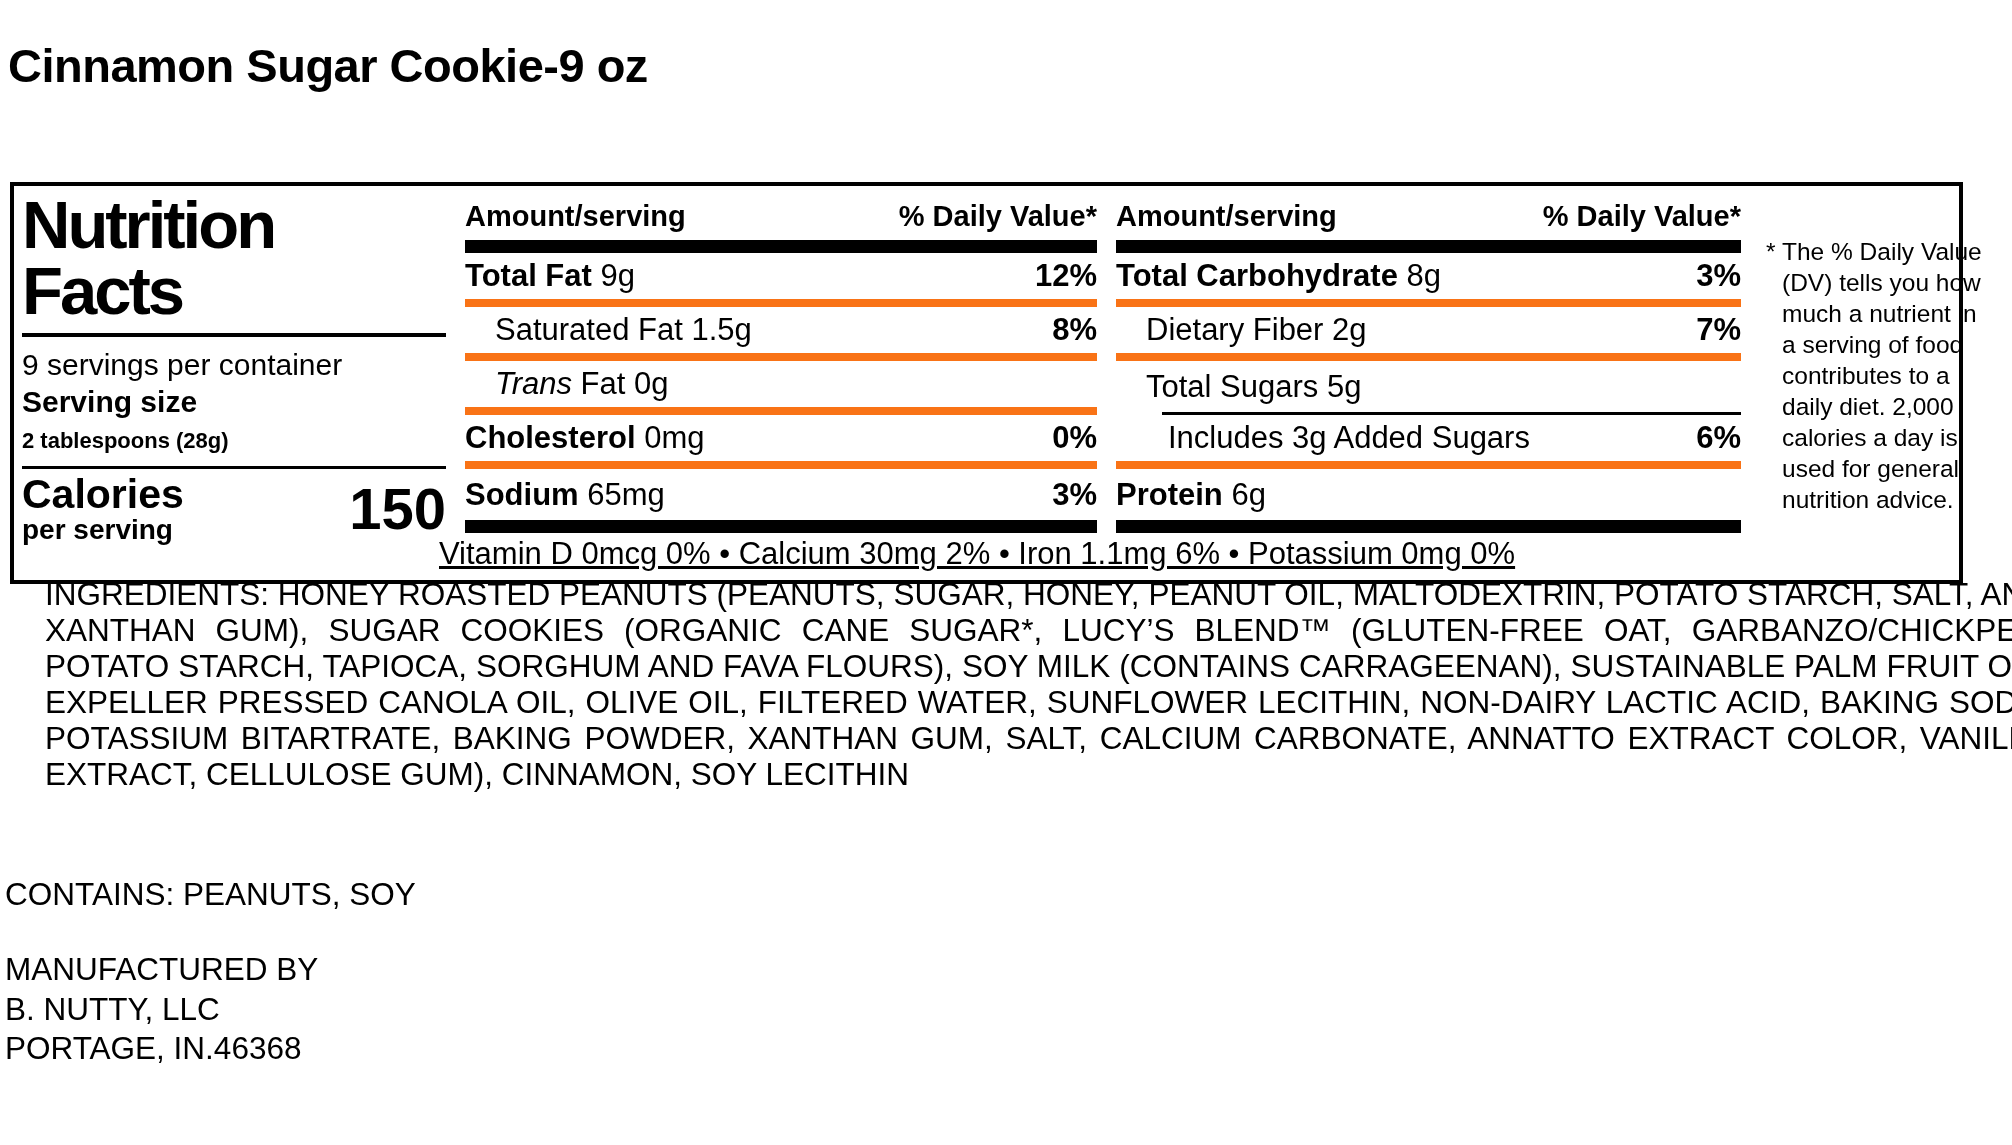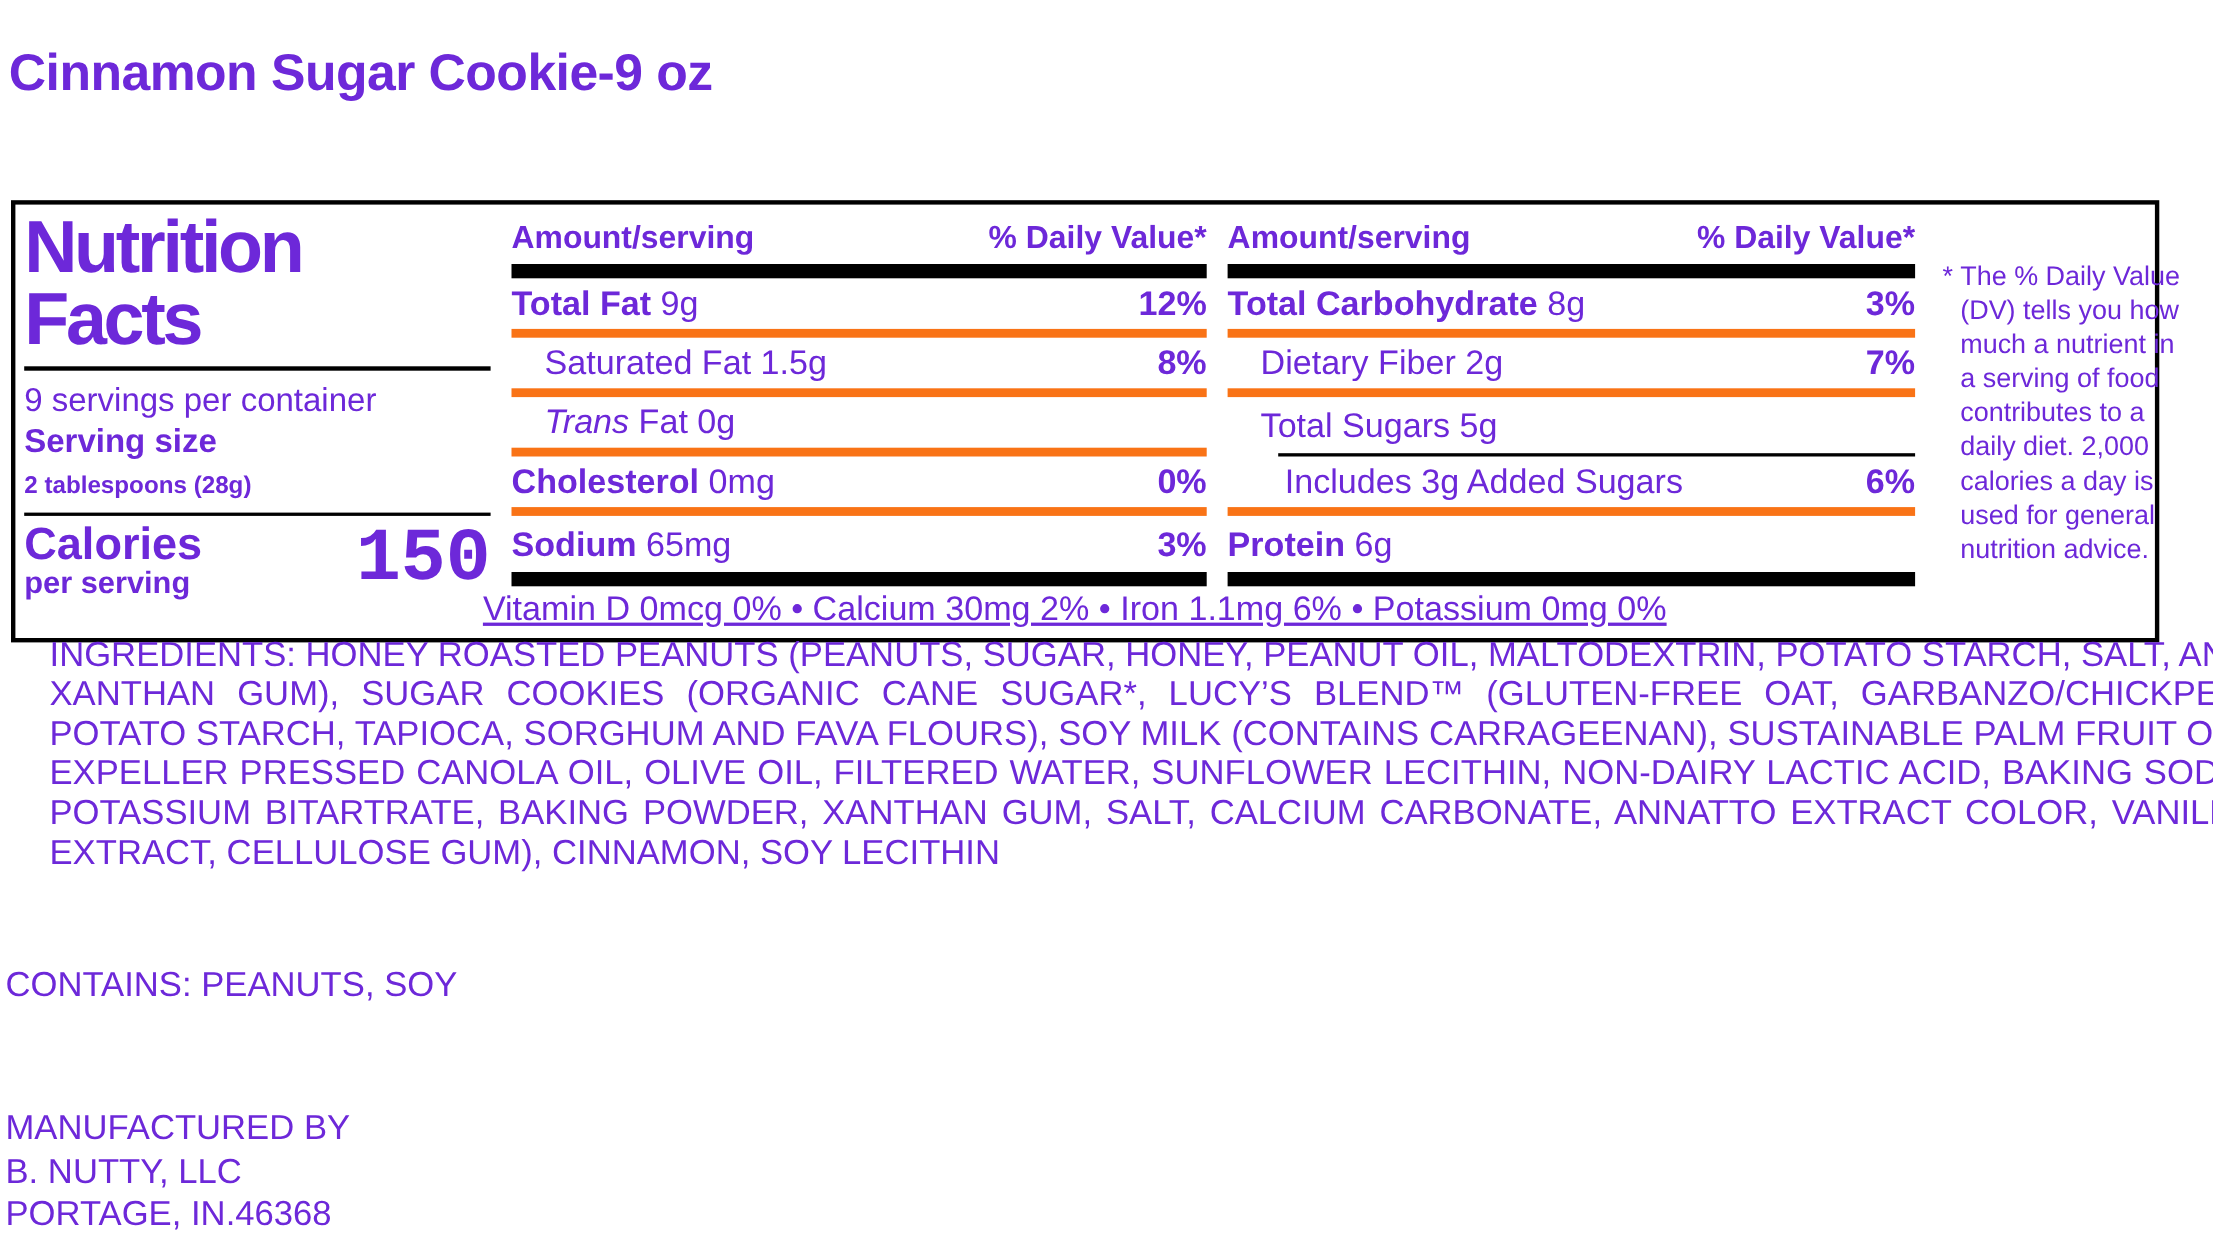--- a/index.html
+++ b/index.html
@@ -1,18 +1,18 @@
 <!DOCTYPE html>
 <html><head>
 <meta charset="utf-8">
 <style>
   html,body { margin:0; padding:0; background:#ffffff; }
   #screen {
     position:relative; width:2012px; height:1145px;
-    background:#ffffff; color:#6d28d9;
+    background:#ffffff; color:#000000;
     font-family:"Liberation Sans", sans-serif; overflow:hidden;
   }
 
   .page-title {
     position:absolute; left:8px; top:38px;
     font-size:47px; font-weight:bold; letter-spacing:-0.5px;
   }
 
   
   .panel {
@@ -24,21 +24,21 @@
   .nf-left { position:absolute; left:8px; top:6px; width:424px; }
   .nf-heading { font-size:67px; font-weight:bold; letter-spacing:-3px; line-height:66px; }
   .rule  { height:4px; background:#000; }
   .rule.thin { height:3px; }
   .nf-servings { font-size:30px; line-height:37px; margin-top:9px; }
   .nf-ss-label { font-size:30px; font-weight:bold; line-height:38px; }
   .nf-ss-value { font-size:22px; font-weight:bold; line-height:40px; padding-bottom:5px; }
   .nf-cal-row { display:flex; justify-content:space-between; align-items:center; margin-top:5px;gap:40px; }
   .nf-cal-label { font-size:41px; font-weight:bold; line-height:41px; }
   .nf-cal-sub   { font-size:28px; font-weight:bold; line-height:29px; }
-  .nf-cal-value { font-size:68px; font-weight:bold; line-height:66px;font-family:Liberation Mono, monospace; }
+  .nf-cal-value { font-size:58px; font-weight:bold; line-height:66px; }
 
   .nf-col { position:absolute; top:14px; }
   .nf-col.c1 { left:451px;  width:632px; }
   .nf-col.c2 { left:1102px; width:625px; }
   .col-hdr { display:flex; justify-content:space-between; font-size:29px; font-weight:bold; padding-bottom:7px; }
   .thick { height:13px; background:#000; }
   .nrow {
     display:flex; justify-content:space-between; align-items:center;
     height:54px; box-sizing:border-box; border-bottom:8px solid #f97316;
     font-size:31px;
@@ -59,21 +59,21 @@
   }
   .footnote .star { flex:none; width:16px; }
   .footnote .txt  { flex:1; }
 
   
   .ingredients {
     position:absolute; left:5px; top:576px; width:2002px;
     font-size:31.5px; line-height:36px; text-align:justify;margin-left:40px;
   }
   .contains { position:absolute; left:5px; top:876px; font-size:31.5px; }
-  .manufacturer { position:absolute; left:5px; top:1005px; font-size:31.5px; line-height:39.5px; }
+  .manufacturer { position:absolute; left:5px; top:950px; font-size:31.5px; line-height:39.5px; }
 </style>
 </head>
 <body>
 
 <div id="screen">
 
   <div class="page-title">Cinnamon Sugar Cookie-9 oz</div>
 
   <div class="panel">
 

